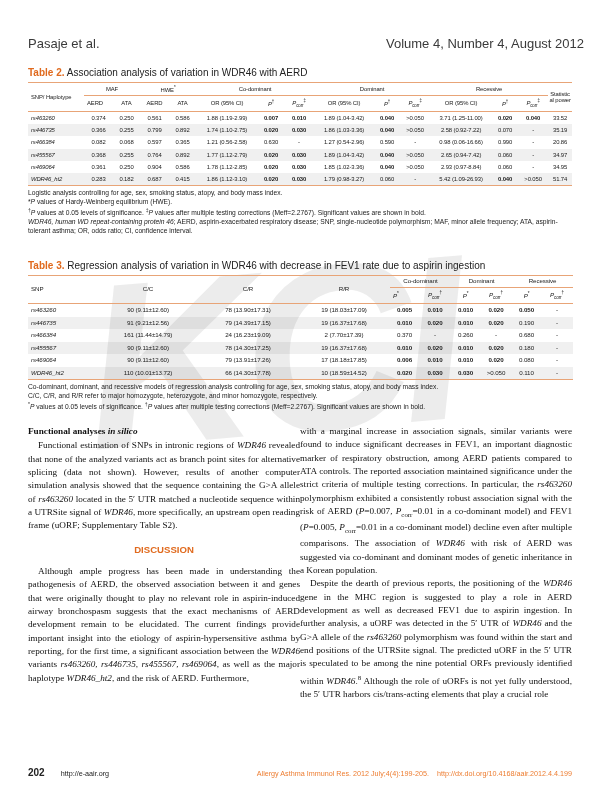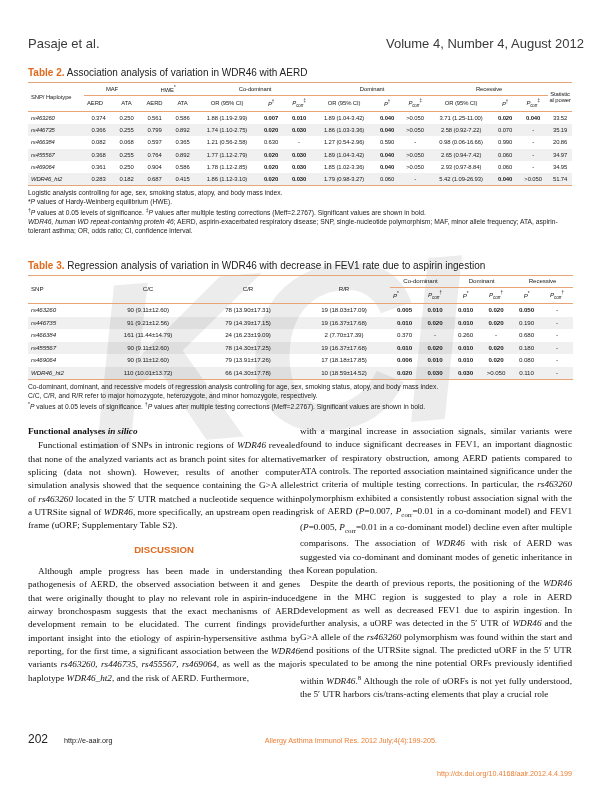--- a/index.html
+++ b/index.html
@@ -35,23 +35,23 @@
   .col{flex:1;font-family:"Liberation Serif",serif;font-size:9.2px;line-height:13.35px;
        text-align:justify;color:#111;}
   .subhead{font-weight:bold;margin:0 0 1px 0;}
   .section{font-family:"Liberation Sans",sans-serif;font-weight:bold;color:#e06a1e;
            font-size:9.6px;margin:10px 0 9px 0;text-align:center;}
   .p-indent{text-indent:10px;margin:0;}
   .p{margin:0;}
   .footer{margin:auto 28px 22px 28px;display:flex;justify-content:space-between;
           align-items:baseline;font-size:7.2px;}
   .footer-left{display:flex;gap:16px;align-items:baseline;color:#222;}
-  .pageno{font-size:12px;}
-  .footer-right{color:#ed7d31;display:flex;}
-  a{color:inherit;text-decoration:none;margin-top:33px;}
+  .pageno{font-size:10px;font-weight:bold;}
+  .footer-right{color:#ed7d31;display:flex;gap:8px;}
+  a{color:inherit;text-decoration:none;}
   
   .t2 col.c-snp{width:56px}.t2 col.c-maf{width:29px}.t2 col.c-maf2{width:27px}
   .t2 col.c-hwe{width:29px}.t2 col.c-hwe2{width:27px}
   .t2 col.c-or1{width:62px}.t2 col.c-p1{width:26px}.t2 col.c-pc1{width:30px}
   .t2 col.c-or2{width:60px}.t2 col.c-p2{width:26px}.t2 col.c-pc2{width:30px}
   .t2 col.c-or3{width:62px}.t2 col.c-p3{width:26px}.t2 col.c-pc3{width:30px}
   .t2 col.c-pow{width:24px}
   .t3 col.c-snp{width:70px}.t3 col.c-cc{width:100px}.t3 col.c-cr{width:100px}.t3 col.c-rr{width:92px}
   .t3 col.c-a{width:29px}.t3 col.c-b{width:32px}
 </style>

